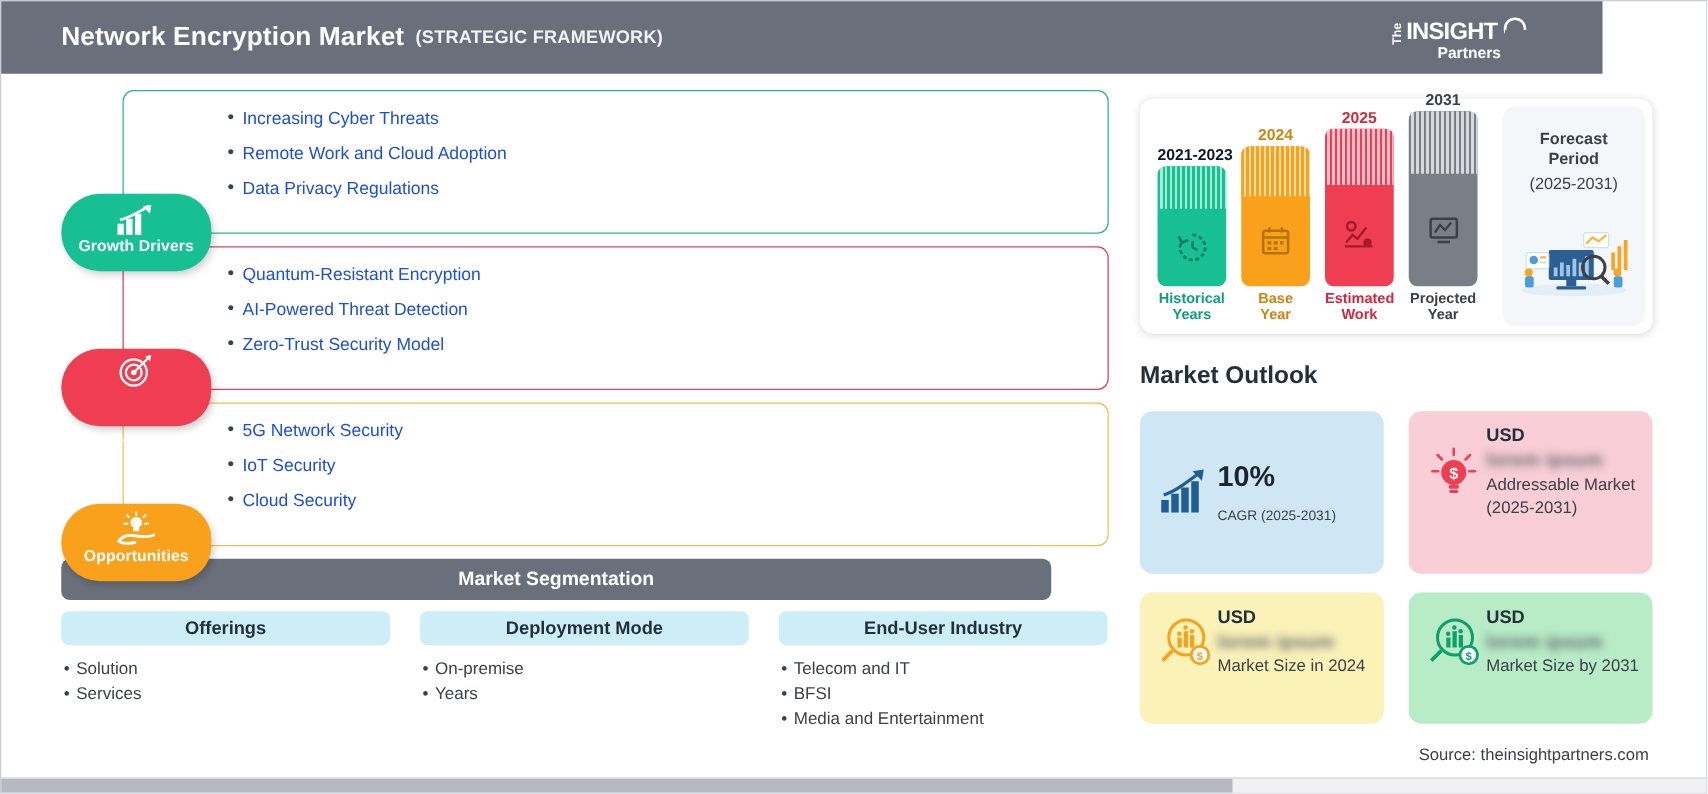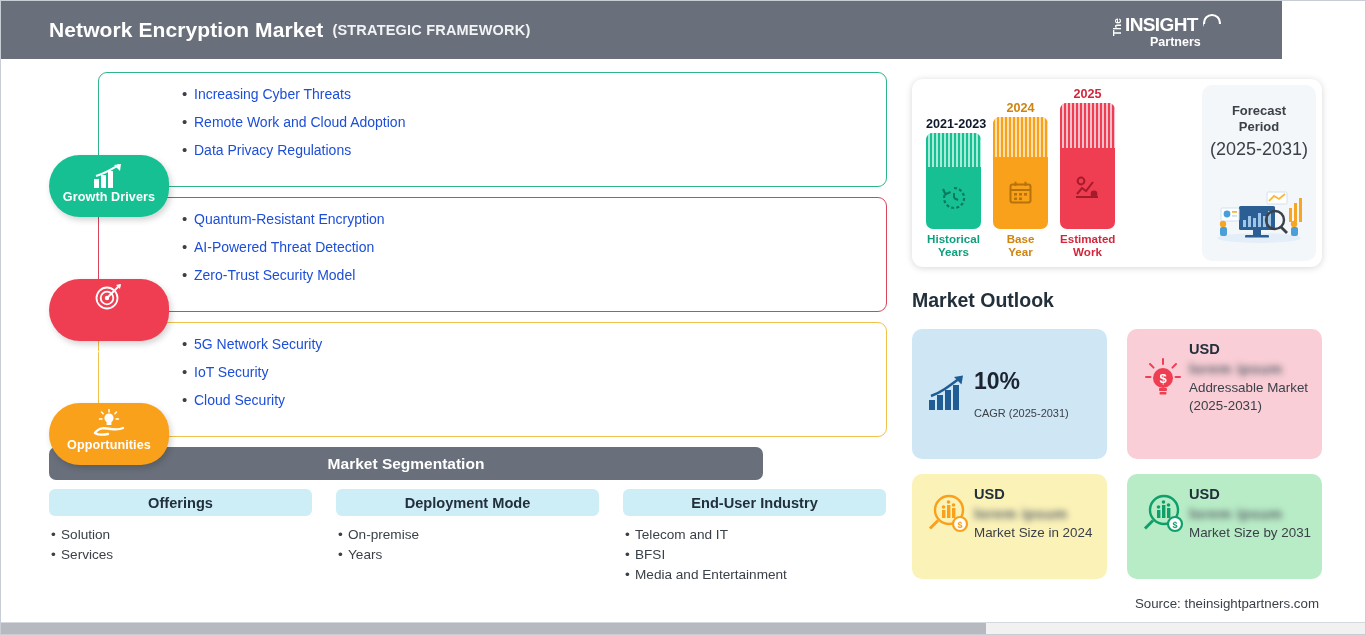--- a/index.html
+++ b/index.html
@@ -43,21 +43,21 @@
     box-shadow:2px 3px 6px rgba(0,0,0,.18);z-index:5;color:#fff;
   }
   .badge .bicon{height:30px;display:flex;align-items:flex-end;justify-content:center;margin-top:4px;}
   .badge .blabel{font-size:12.6px;font-weight:bold;letter-spacing:.1px;margin-top:1px;white-space:nowrap;}
   .badge.green{top:96px;background:#16c093;}
   .badge.red{top:220px;background:#ef3e51;gap:36px;}
   .badge.amber{top:344px;background:#f9a11b;}
 
   
   .seg-bar{
-    position:absolute;left:48px;top:388px;width:714px;height:33px;background:#6a707b;border-radius:7px;
+    position:absolute;left:48px;top:388px;width:792px;height:33px;background:#6a707b;border-radius:7px;
     display:flex;align-items:center;justify-content:center;
   }
   .seg-bar span{color:#fff;font-size:15.5px;font-weight:bold;}
   .seg-cols{position:absolute;left:48px;top:430px;width:838px;display:flex;gap:24px;}
   .seg-col{width:263px;}
   .seg-head{height:27px;background:#cdeef7;border-radius:6px;display:flex;align-items:center;justify-content:center;}
   .seg-head span{font-size:14.6px;font-weight:bold;color:#22303c;}
   .seg-list{margin:9px 0 0 0;padding:0 0 0 12px;list-style:none;}
   .seg-list li{font-size:13.6px;color:#3b4149;line-height:1.48;position:relative;}
   .seg-list li:before{content:"•";position:absolute;left:-10px;color:#3b4149;}
@@ -76,21 +76,21 @@
   .fc-bar{width:55px;border-radius:7px;overflow:hidden;position:relative;margin:0 auto;}
   .fc-stripe{height:36%;width:100%;}
   .fc-solid{height:64%;width:100%;display:flex;align-items:center;justify-content:center;}
   .fc-name{font-size:11.6px;font-weight:bold;line-height:1.18;margin-top:3px;}
 
   .fc-right{
     position:absolute;right:6px;top:6px;width:114px;height:176px;
     background:#f4f7fa;border-radius:10px;text-align:center;box-sizing:border-box;padding-top:18px;
   }
   .fc-right .t1{font-size:13px;font-weight:bold;color:#3b4149;line-height:1.25;}
-  .fc-right .t2{font-size:18px;color:#3b4149;margin-top:3px;}
+  .fc-right .t2{font-size:13px;color:#3b4149;margin-top:3px;}
 
   .outlook-title{position:absolute;left:11px;top:230px;font-size:19.5px;font-weight:bold;color:#22303c;}
 
   .cards{position:absolute;left:11px;top:270px;width:410px;}
   .card{
     position:absolute;width:195px;border-radius:10px;box-sizing:border-box;
     display:flex;align-items:center;padding:12px 10px;
   }
   .card .citx{flex:0 0 auto;width:52px;display:flex;align-items:center;justify-content:center;}
   .card .ctext{flex:1 1 auto;}
@@ -289,20 +289,34 @@
                 <path d="M3 18 L8 12 L12 15 L19 6" fill="none" stroke="#a61b2b" stroke-width="2"></path>
                 <circle cx="7" cy="5" r="3.4" fill="none" stroke="#a61b2b" stroke-width="2"></circle>
                 <circle cx="20" cy="18" r="3.4" fill="#a61b2b"></circle>
                 <line x1="2" y1="21" x2="24" y2="21" stroke="#a61b2b" stroke-width="1.8"></line>
               </svg>
             </div>
           </div>
           <div class="fc-name" style="color:#d2273c;">Estimated Work</div>
         </div>
 
+        <div class="fc-item" style="left:201px;">
+          <div class="fc-year" style="color:#3b4149;">2031</div>
+          <div class="fc-bar" style="height:140px;background:#7a7f87;">
+            <div class="fc-stripe" style="background:repeating-linear-gradient(90deg,#7a7f87 0 2px,#d6d9dd 2px 4px);"></div>
+            <div class="fc-solid">
+              <svg width="26" height="24" viewBox="0 0 26 24">
+                <rect x="2.5" y="3" width="21" height="15" rx="1.6" fill="none" stroke="#3c4148" stroke-width="2"></rect>
+                <path d="M6 14 L10 8 L14 12 L19 6" fill="none" stroke="#3c4148" stroke-width="1.9"></path>
+                <line x1="8" y1="21.5" x2="18" y2="21.5" stroke="#3c4148" stroke-width="2"></line>
+              </svg>
+            </div>
+          </div>
+          <div class="fc-name" style="color:#3b4149;">Projected Year</div>
+        </div>
       </div>
 
       <div class="fc-right">
         <div class="t1">Forecast</div>
         <div class="t1">Period</div>
         <div class="t2">(2025-2031)</div>
         <div style="margin-top:22px;">
           <svg width="100" height="62" viewBox="0 0 100 62">
             <ellipse cx="50" cy="56" rx="42" ry="5" fill="#e4eef8"></ellipse>
             <rect x="30" y="24" width="36" height="24" rx="1.6" fill="#2b5f93"></rect>

